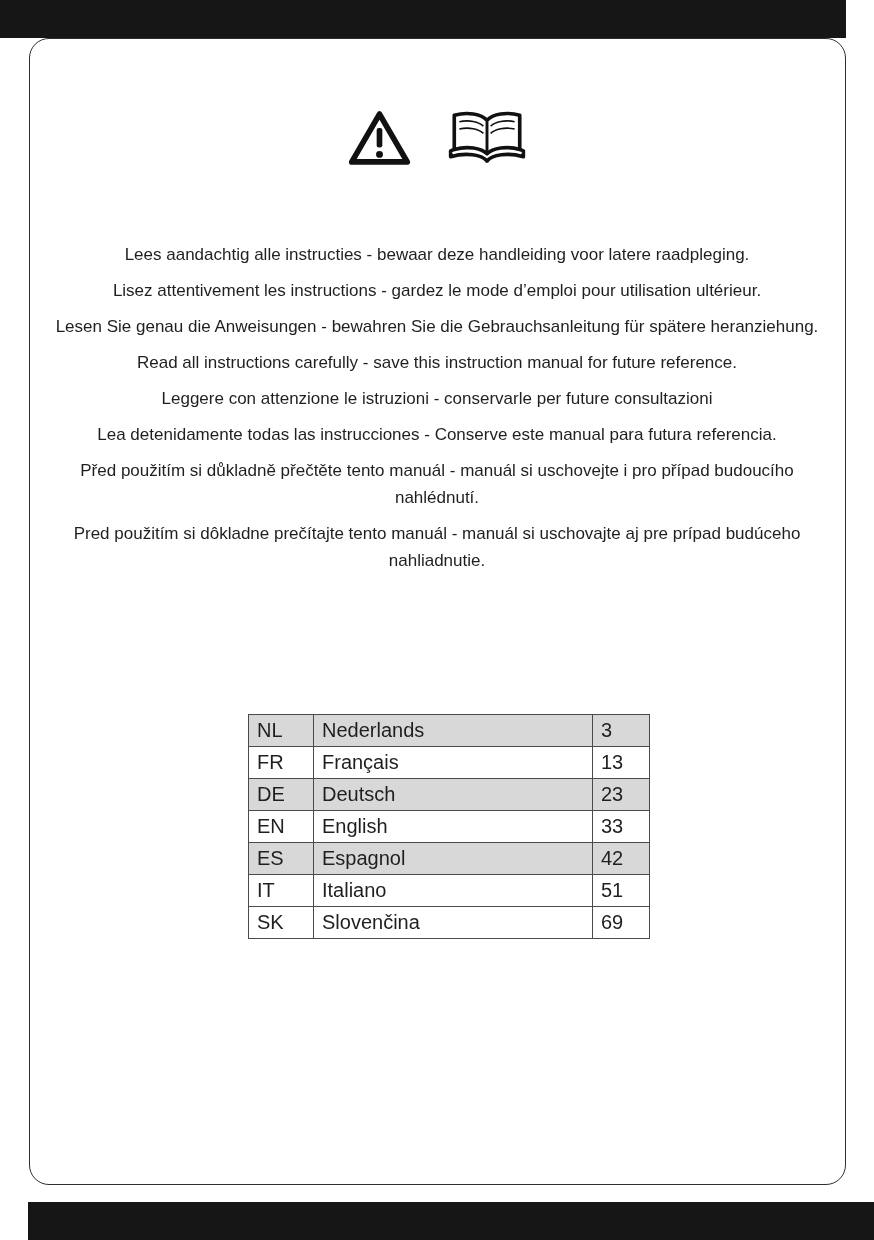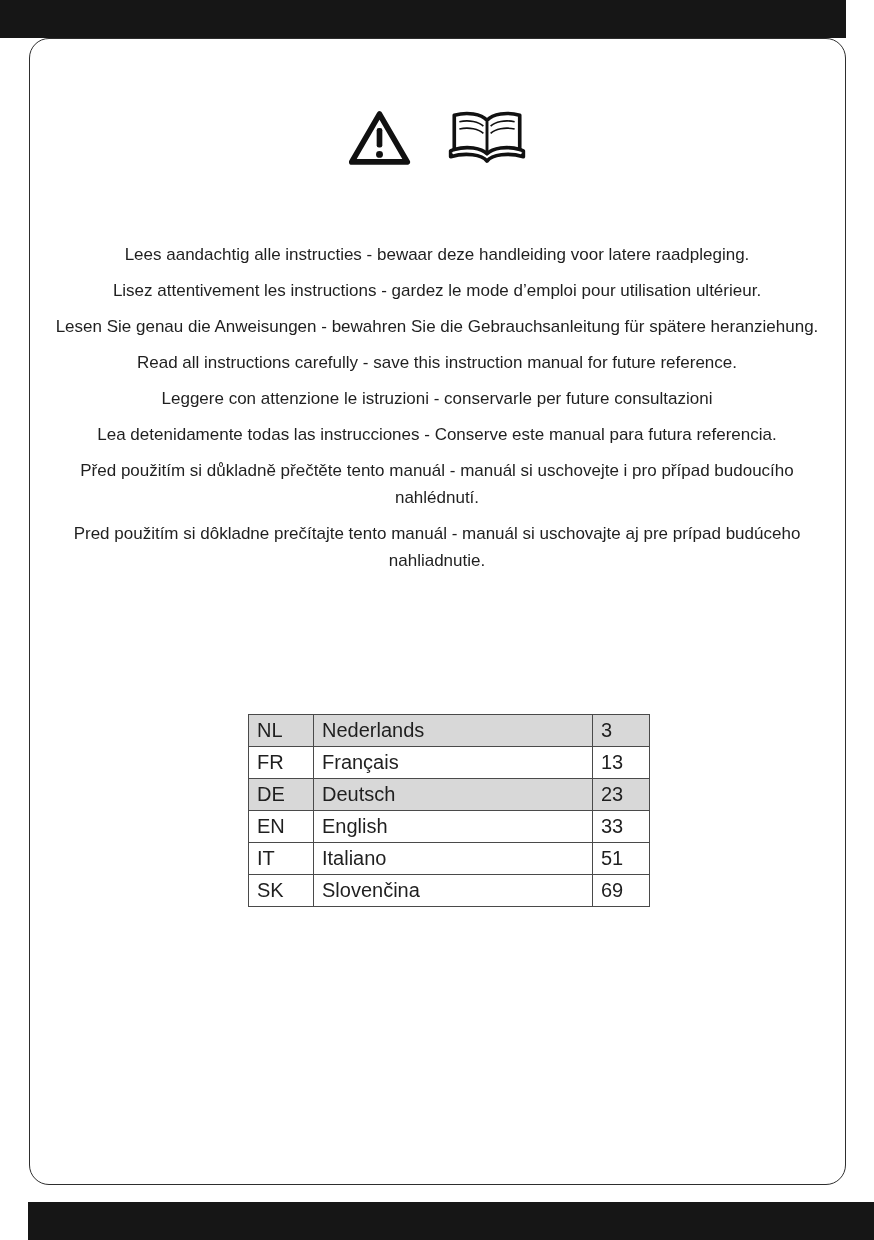--- a/index.html
+++ b/index.html
@@ -100,20 +100,25 @@
       <tr class="shaded">
         <td class="code">DE</td>
         <td class="lang">Deutsch</td>
         <td class="pg">23</td>
       </tr>
       <tr>
         <td class="code">EN</td>
         <td class="lang">English</td>
         <td class="pg">33</td>
       </tr>
+      <tr class="shaded">
+        <td class="code">ES</td>
+        <td class="lang">Espagnol</td>
+        <td class="pg">42</td>
+      </tr>
       <tr>
         <td class="code">IT</td>
         <td class="lang">Italiano</td>
         <td class="pg">51</td>
       </tr>
       <tr>
         <td class="code">SK</td>
         <td class="lang">Slovenčina</td>
         <td class="pg">69</td>
       </tr>

